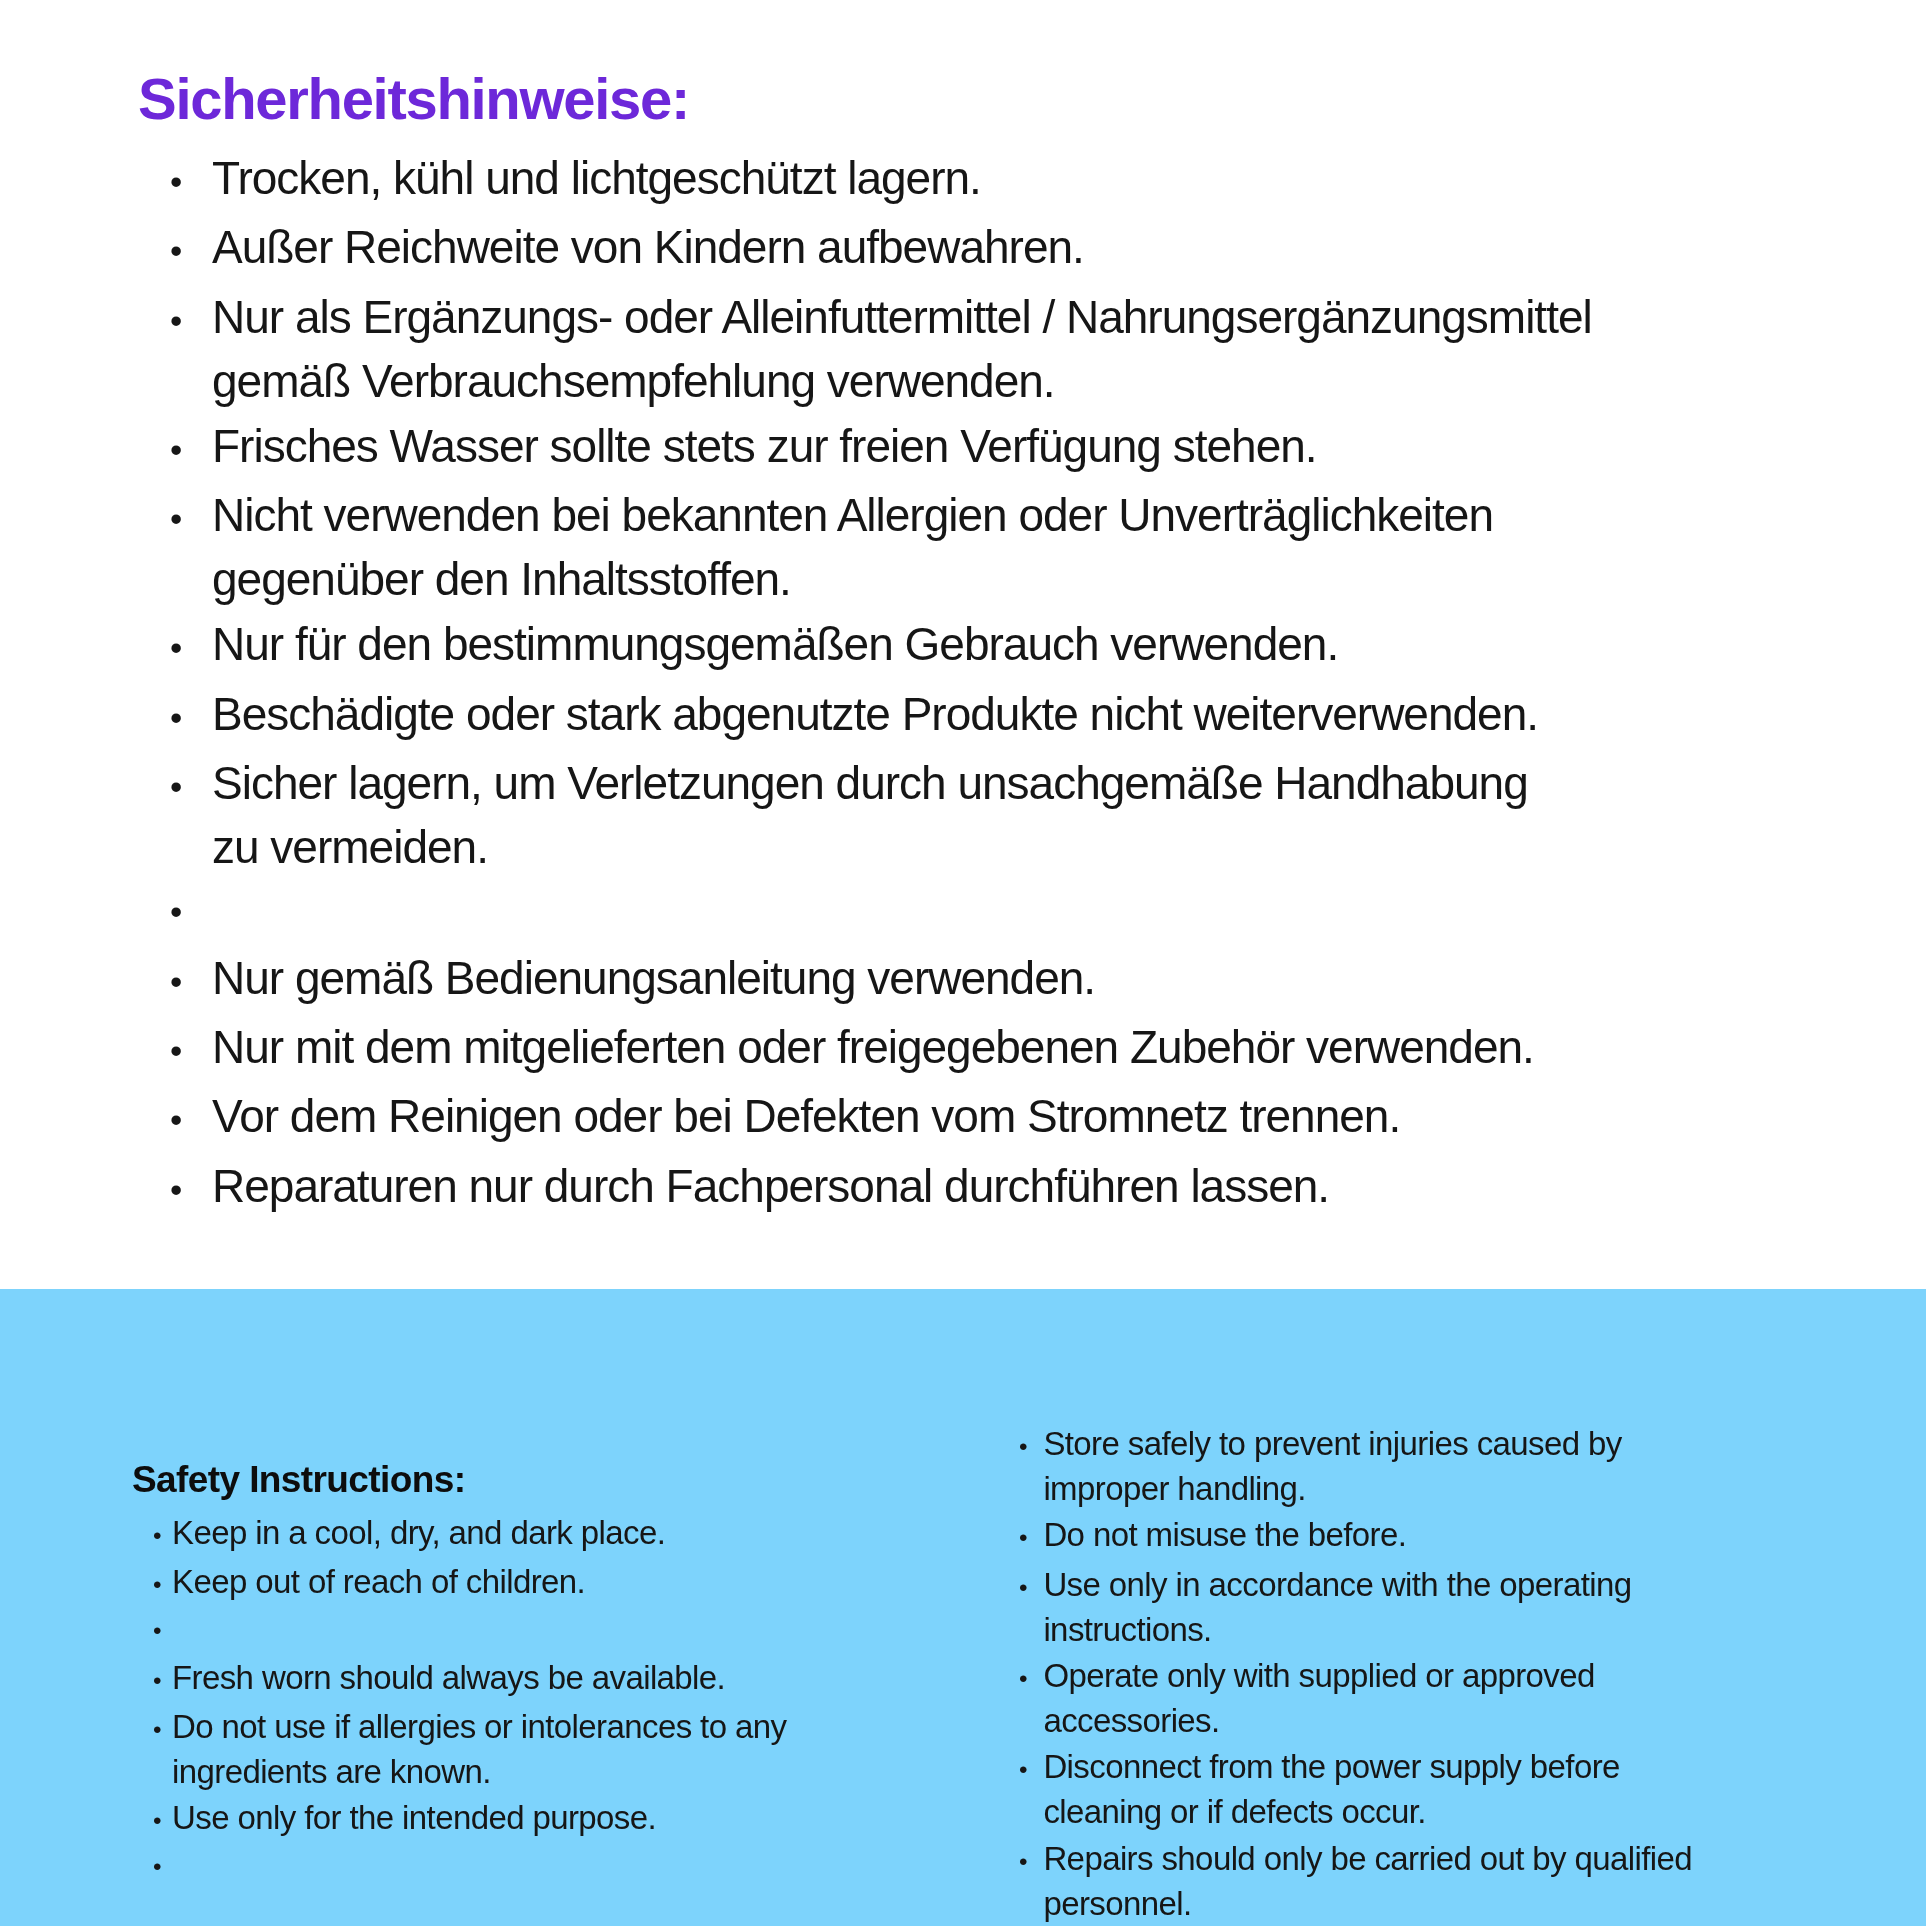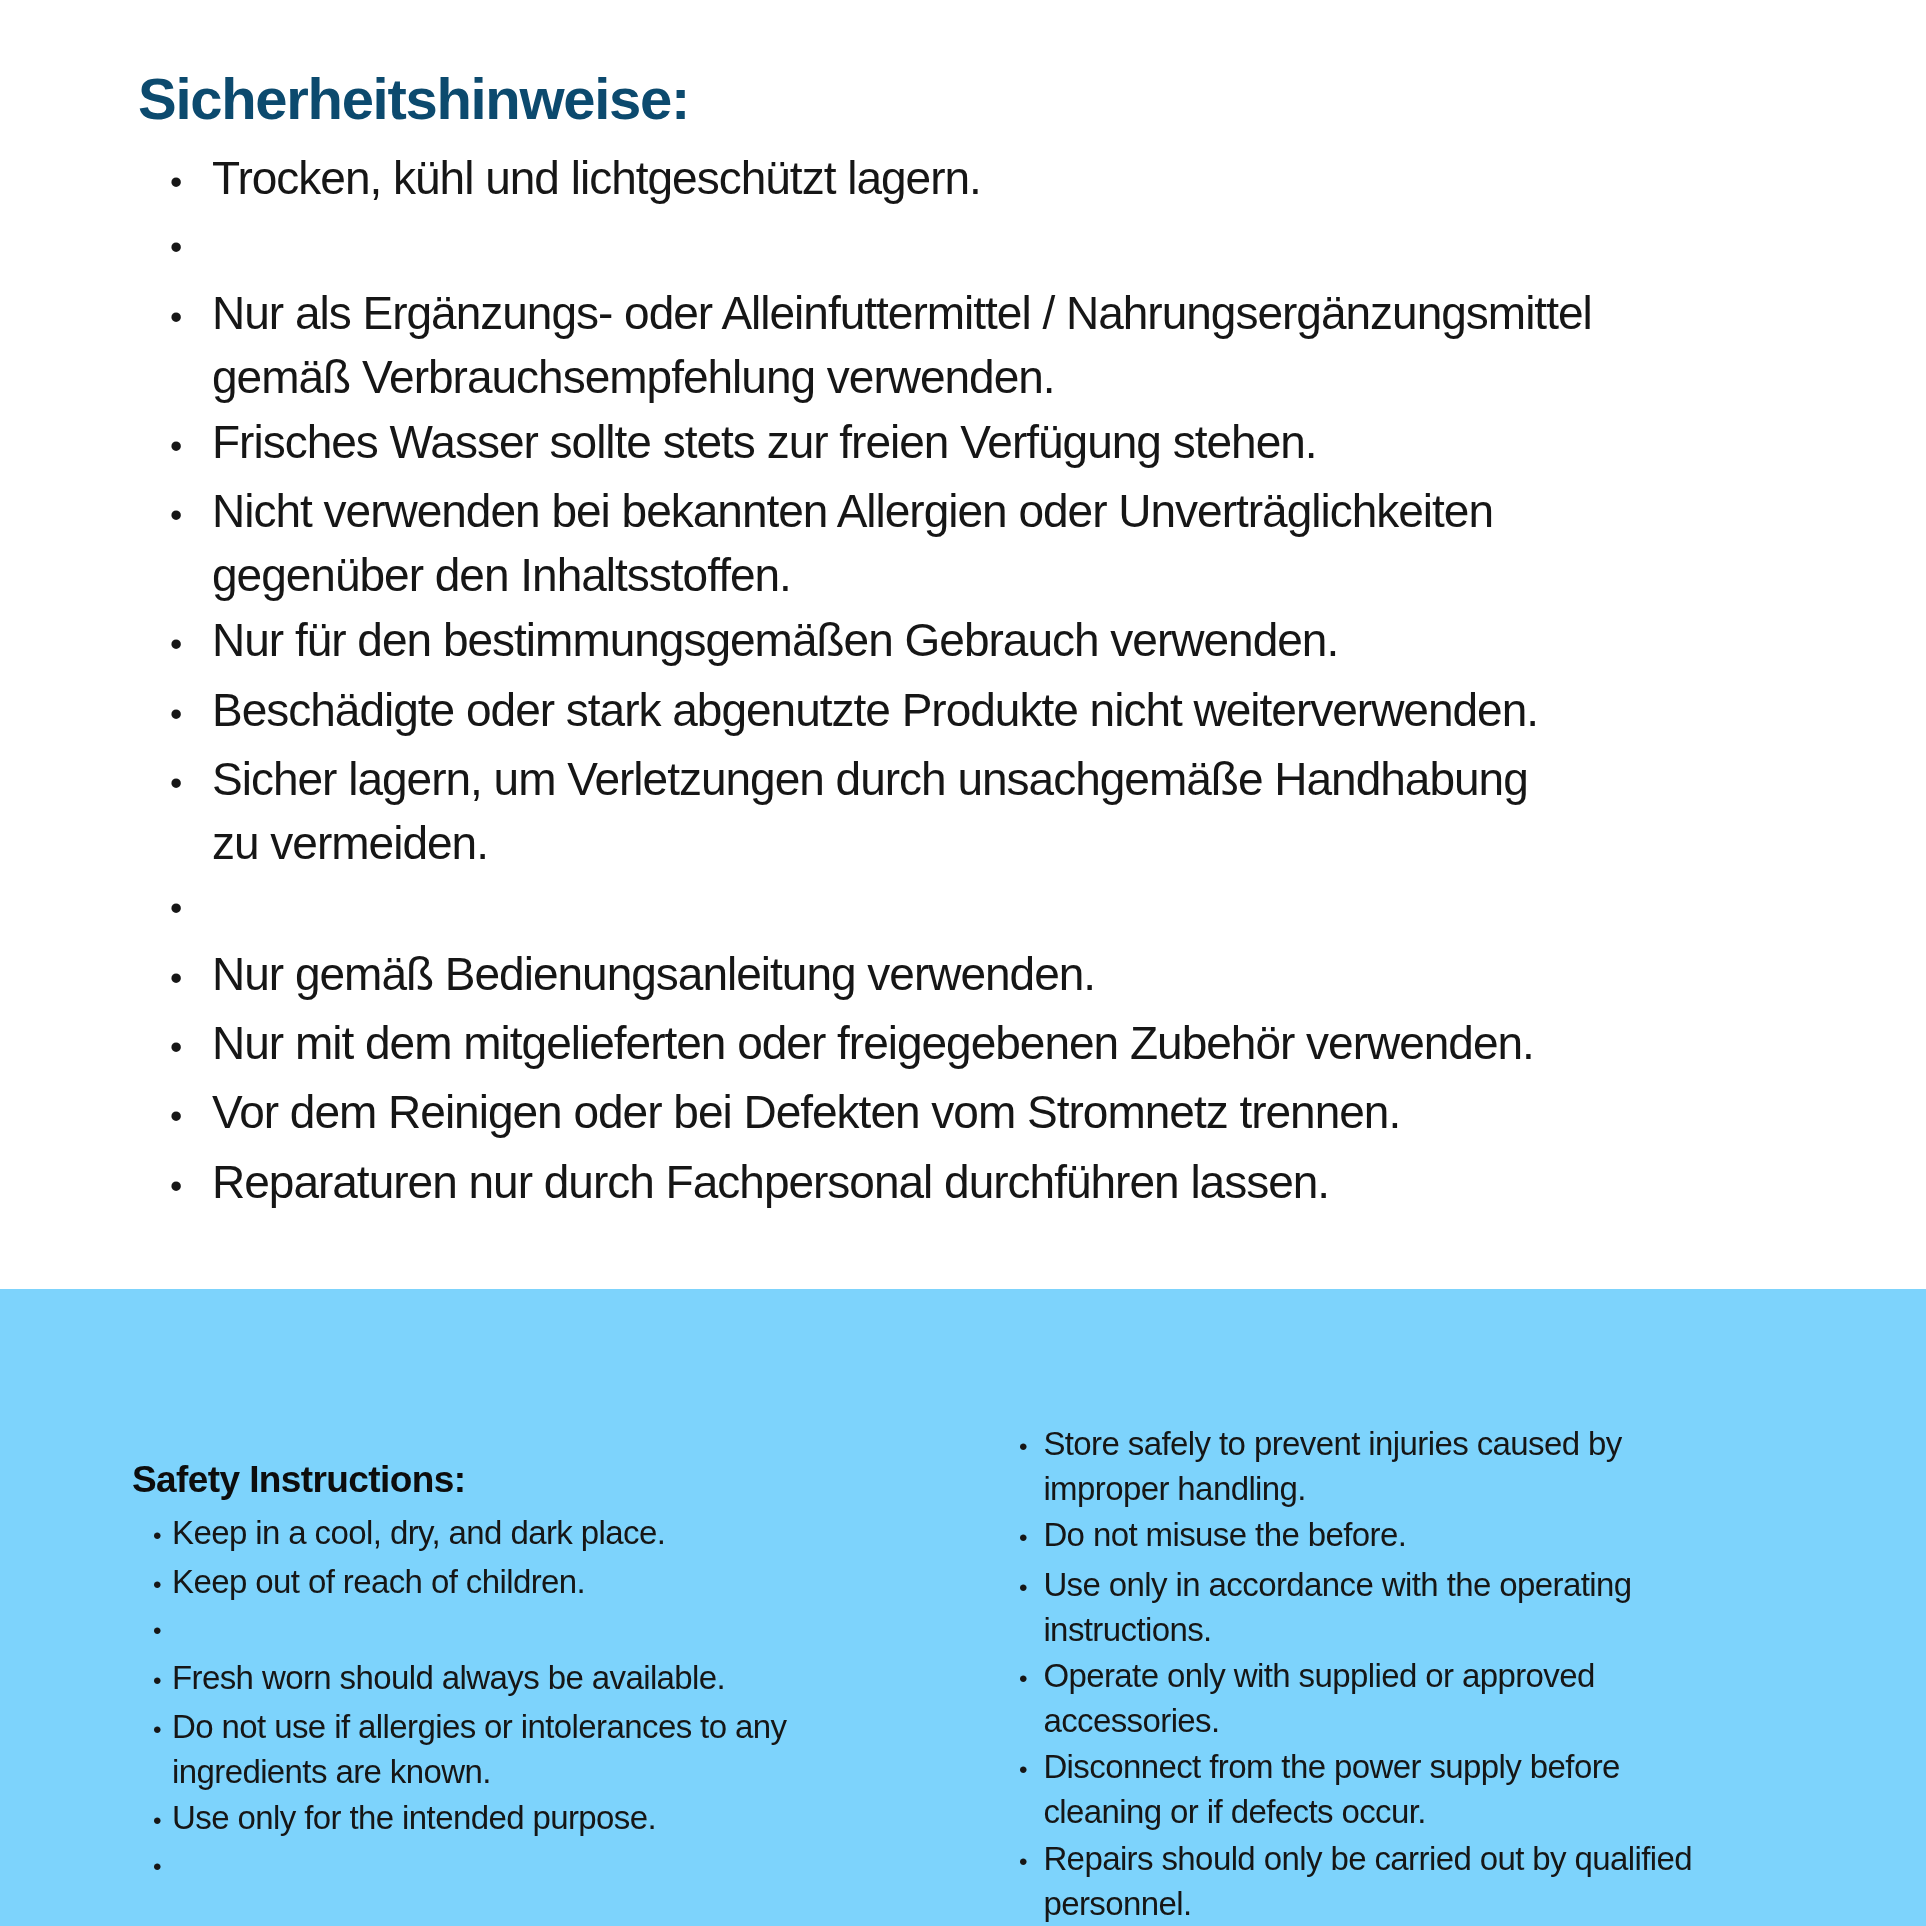--- a/index.html
+++ b/index.html
@@ -18,21 +18,21 @@
     box-sizing: border-box;
     height: 1289px;
     padding: 60px 51px 0 138px;
   }
   .de-title {
     margin: 0;
     font-size: 58px;
     line-height: 77px;
     font-weight: 700;
     letter-spacing: -1.3px;
-    color: #0c4a6e;
+    color: #6d28d9;
   }
   .de-list {
     list-style: none;
     margin: 9px 0 0 0;
     padding: 0;
   }
   .de-list li {
     display: flex;
     align-items: baseline;
     font-size: 46px;
@@ -95,20 +95,21 @@
 
   <section class="de-section">
     <h1 class="de-title">Sicherheitshinweise:</h1>
     <ul class="de-list">
       <li>
           <span class="b">•</span>
           <span class="li-text">Trocken, kühl und lichtgeschützt lagern.</span>
         </li>
       <li>
           <span class="b">•</span>
+          <span class="li-text">Außer Reichweite von Kindern aufbewahren.</span>
         </li>
       <li>
           <span class="b">•</span>
           <span class="li-text">Nur als Ergänzungs- oder Alleinfuttermittel / Nahrungsergänzungsmittel
 gemäß Verbrauchsempfehlung verwenden.</span>
         </li>
       <li>
           <span class="b">•</span>
           <span class="li-text">Frisches Wasser sollte stets zur freien Verfügung stehen.</span>
         </li>

